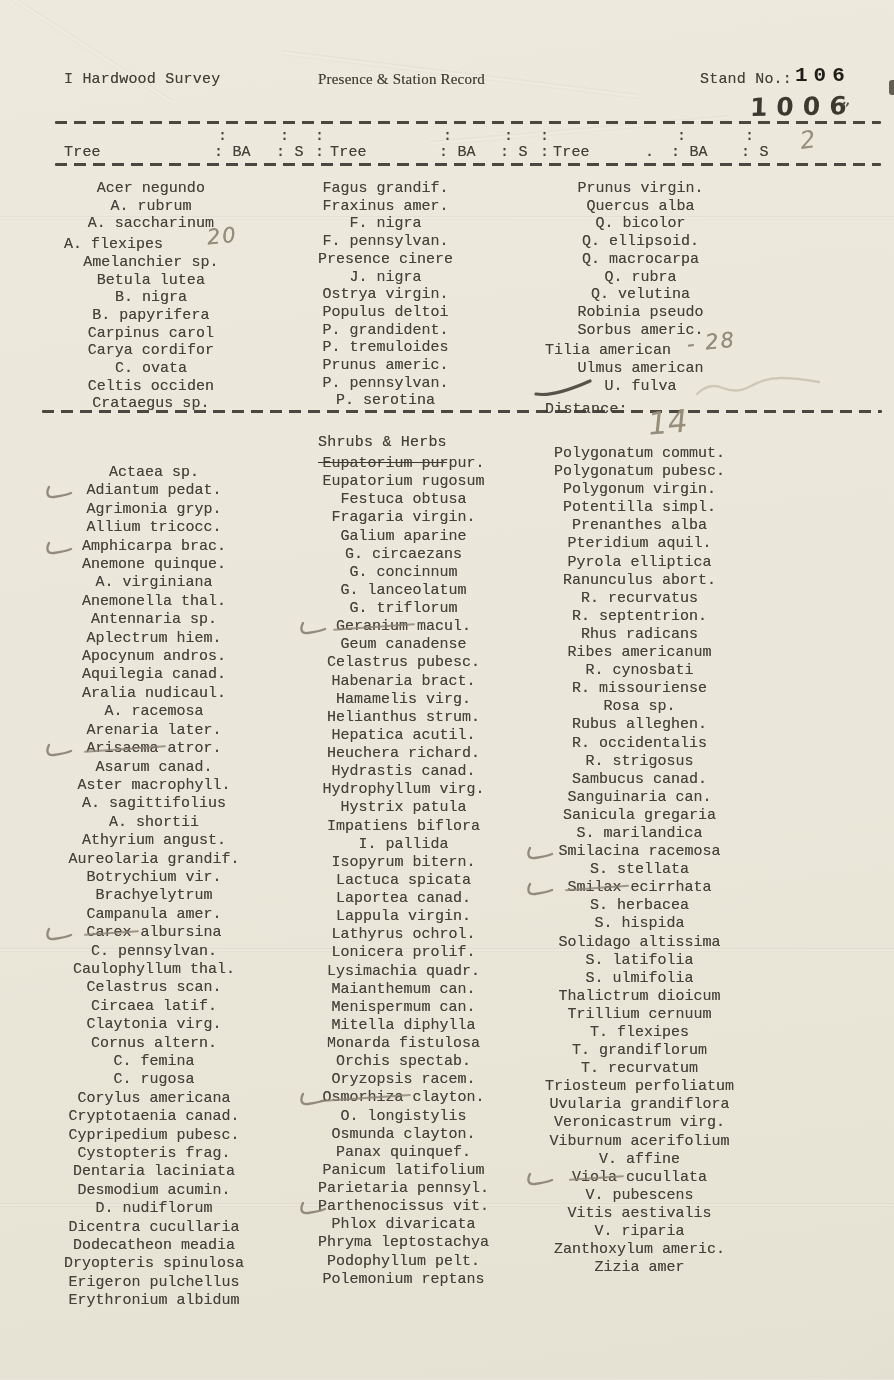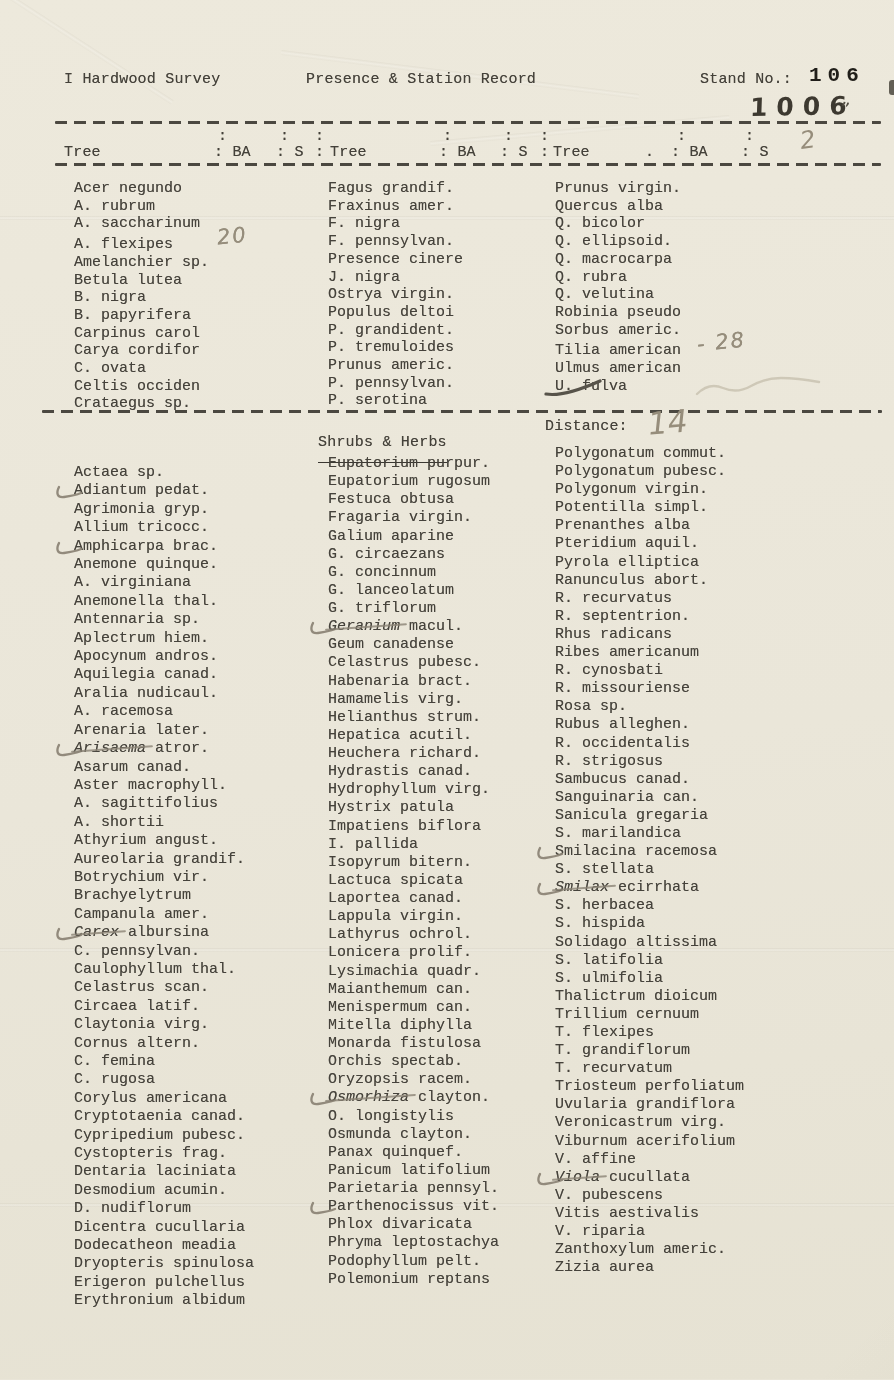--- a/index.html
+++ b/index.html
@@ -1,39 +1,39 @@
 <!DOCTYPE html>
 <html><head>
 <meta charset="utf-8">
 <style>
   html,body{margin:0;padding:0;background:#e9e5d8;}
   .page{position:relative;width:894px;height:1379px;overflow:hidden;
     font-family:"Liberation Mono",monospace;color:#44413a;
     background:
       radial-gradient(150% 125% at 46% 42%, rgba(0,0,0,0) 55%, rgba(104,96,78,.16) 100%),
-      linear-gradient(173deg,#ede9dc 0%,#eae6d9 55%,#e6e2d3 100%);}
+      linear-gradient(173deg,#ede9dc 0%,#eae6d9 55%,#e6e2d3 100%); text-align: center;}
   .typed{position:absolute;font-size:15px;letter-spacing:.2px;white-space:pre;
     text-shadow:0 0 .5px rgba(62,58,48,.55);}
   
   .dashes{position:absolute;height:2.6px;border-radius:1px;
     background:repeating-linear-gradient(90deg,#35322b 0 12px,rgba(0,0,0,0) 12px 19px);
     opacity:.88;}
   
   .list{position:absolute;font-size:15px;white-space:nowrap;color:#45423b;
-    text-shadow:0 0 .5px rgba(62,58,48,.5);margin-left:10px;}
+    text-shadow:0 0 .5px rgba(62,58,48,.5);}
   #trees-col1{left:64px;top:180px;line-height:17.7px;}
   #trees-col2{left:318px;top:180px;line-height:17.7px;}
   #trees-col3{left:545px;top:180px;line-height:17.7px;}
   #herbs-col1{left:64px;top:464px;line-height:18.4px;}
   #herbs-col2{left:318px;top:455px;line-height:18.12px;}
   #herbs-col3{left:545px;top:445px;line-height:18.1px;}
   .row{position:relative;}
   .chk{position:absolute;left:-19px;top:3px;width:28px;height:16px;opacity:.92;}
   .slash{position:absolute;left:-11px;top:0;width:60px;height:20px;}
-  .strike{position:relative;font-style:italic;}
+  .strike{position:relative;}
   .strike::after{content:"";position:absolute;left:-3px;right:-7px;top:8px;height:2.2px;
     background:#8b8375;opacity:.8;transform:rotate(-4deg);border-radius:2px;}
   .note{font-family:"DejaVu Sans",sans-serif;font-style:italic;color:#969total;}
   .note{color:#968d7b;font-size:21px;display:inline-block;position:relative;top:-5px;
     margin-left:14px;letter-spacing:2px;transform:rotate(-6deg);font-weight:400;}
   .hand{font-family:"DejaVu Sans",sans-serif;position:absolute;}
   .pencil{color:#968d7b;}
   
   .stand-typed{position:absolute;font-family:"Liberation Mono",monospace;font-weight:700;
     font-size:21px;letter-spacing:6px;color:#201e19;}
@@ -57,23 +57,23 @@
 
   <div class="crease-d" style="top:72px;left:280px;width:360px;transform:rotate(7deg);"></div>
   <div class="crease-d" style="top:128px;left:430px;width:300px;transform:rotate(-5deg);"></div>
   <div class="crease-d" style="top:40px;left:-30px;width:220px;transform:rotate(33deg);"></div>
   <div class="crease-h" style="top:216px;"></div>
   <div class="crease-h" style="top:948px;"></div>
   <div class="crease-h" style="top:1203px;"></div>
   <div class="edge-tick"></div>
 
   <span class="typed" style="left:64px;top:71px;">I Hardwood Survey</span>
-  <span class="typed" style="left:306px;top:71px;">Presence &amp; Station Record</span>
+  <span class="typed" style="left:318px;top:71px;font-family:Liberation Serif, serif;">Presence &amp; Station Record</span>
   <span class="typed" style="left:700px;top:71px;">Stand No.:</span>
-  <span class="stand-typed" style="left:795px;top:64px;margin-left:14px;">106</span>
+  <span class="stand-typed" style="left:795px;top:64px;">106</span>
   <span class="hand stand-hand" style="left:750px;top:92px;">1006</span>
   <span class="hand" style="left:840px;top:98px;font-size:18px;color:#555045;transform:rotate(12deg);">”</span>
   <span class="hand pencil" style="left:800px;top:126px;font-size:24px;transform:rotate(-8deg);font-style:italic;">2</span>
 
   <div class="dashes" style="left:55px;top:121px;width:826px;"></div>
   <div class="dashes" style="left:55px;top:163px;width:826px;"></div>
 
   <span class="typed" style="left:218px;top:128px;">:</span>
   <span class="typed" style="left:280px;top:128px;">:</span>
   <span class="typed" style="left:315px;top:128px;">:</span>
@@ -143,21 +143,21 @@
         </svg><span>U. fulva</span></div>
     </div>
 
   <svg class="smudge" style="left:693px;top:372px;" width="132" height="30" viewBox="0 0 132 30">
     <path d="M4 22 q 12 -12 26 -6 t 28 -2 t 30 -8 t 38 4" fill="none" stroke="#b8b09c" stroke-width="2.4" stroke-linecap="round"></path>
   </svg>
 
   <div class="dashes" style="left:42px;top:410px;width:840px;"></div>
 
   <span class="typed underlined" style="left:318px;top:434px;">Shrubs &amp; Herbs</span>
-  <span class="typed" style="left:545px;top:418px;">Distance:</span>
+  <span class="typed" style="left:545px;top:401px;">Distance:</span>
   <span class="hand pencil" style="left:648px;top:404px;font-size:31px;transform:rotate(-5deg);font-style:italic;">14</span>
 
   <div class="list" id="herbs-col1">
       <div class="row"><span>Actaea sp.</span></div>
       <div class="row"><svg class="chk" viewBox="0 0 28 16">
           <path d="M4 2 C1 8 2 13 9 12 C16 11 21 10 26 8" fill="none" stroke="#8b8375" stroke-width="2.4" stroke-linecap="round"></path>
         </svg><span>Adiantum pedat.</span></div>
       <div class="row"><span>Agrimonia gryp.</span></div>
       <div class="row"><span>Allium tricocc.</span></div>
       <div class="row"><svg class="chk" viewBox="0 0 28 16">
@@ -308,16 +308,16 @@
       <div class="row"><span>Veronicastrum virg.</span></div>
       <div class="row"><span>Viburnum acerifolium</span></div>
       <div class="row"><span>V. affine</span></div>
       <div class="row"><svg class="chk" viewBox="0 0 28 16">
           <path d="M4 2 C1 8 2 13 9 12 C16 11 21 10 26 8" fill="none" stroke="#8b8375" stroke-width="2.4" stroke-linecap="round"></path>
         </svg><span><span class="strike">Viola</span> cucullata</span></div>
       <div class="row"><span>V. pubescens</span></div>
       <div class="row"><span>Vitis aestivalis</span></div>
       <div class="row"><span>V. riparia</span></div>
       <div class="row"><span>Zanthoxylum americ.</span></div>
-      <div class="row"><span>Zizia aurea</span></div>
+      <div class="row"><span>Zizia amer</span></div>
     </div>
 
 </div>
 
 </body></html>

